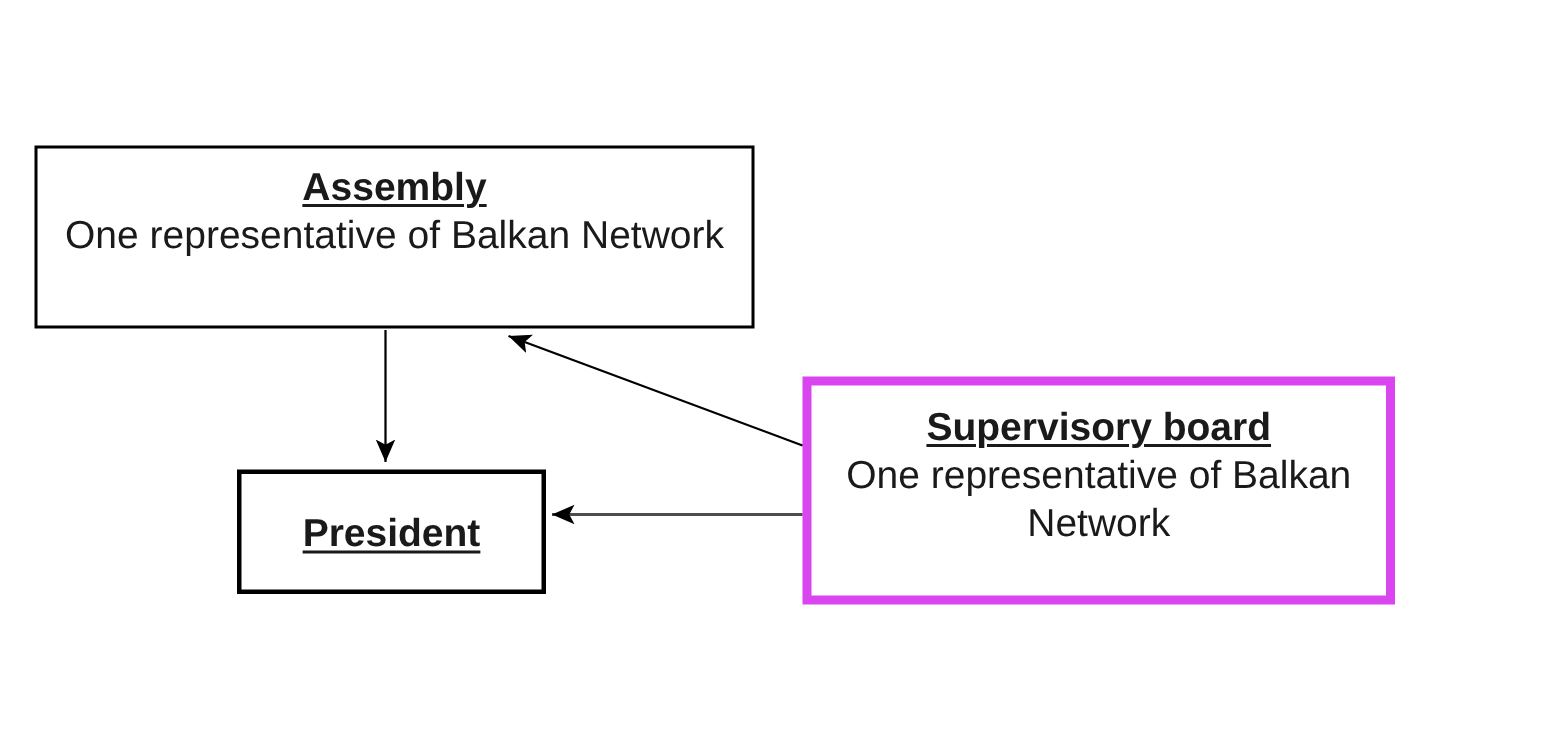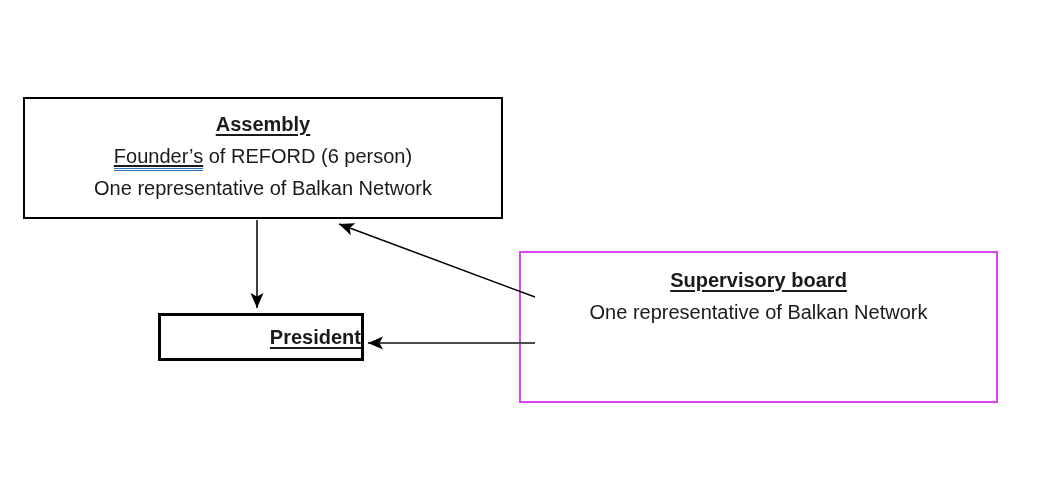--- a/index.html
+++ b/index.html
@@ -14,47 +14,47 @@
     height: 500px;
     background: #ffffff;
     overflow: hidden;
   }
   .node {
     position: absolute;
     box-sizing: border-box;
     background: #ffffff;
     text-align: center;
     color: #1a1a1a;
-    font-size: 20px;
+    font-size: 26px;
     line-height: 32px;
   }
   .node-assembly {
     left: 23px;
     top: 97px;
     width: 480px;
     height: 122px;
     border: 2px solid #000000;
     padding-top: 9px;
   }
   .node-president {
     left: 158px;
     top: 313px;
     width: 206px;
-    height: 48px;
+    height: 83px;
     border: 3px solid #000000;
     display: flex;
     align-items: center;
-    justify-content: flex-end;
+    justify-content: center;
   }
   .node-supervisory {
-    left: 519px;
+    left: 535px;
     top: 251px;
-    width: 479px;
+    width: 395px;
     height: 152px;
-    border: 2px solid #d946ef;
+    border: 6px solid #d946ef;
     padding-top: 11px;
   }
   .node-title {
     font-weight: bold;
     text-decoration: underline;
     text-decoration-thickness: 2px;
     text-underline-offset: 3px;
   }
   .underlined-word {
     text-decoration: underline;
@@ -70,21 +70,20 @@
     pointer-events: none;
   }
 </style>
 </head>
 <body>
 
 <div class="canvas">
 
   <div class="node node-assembly">
     <div class="node-title">Assembly</div>
-    <div><span class="underlined-word">Founder’s</span><span> of REFORD (6 person)</span></div>
     <div>One representative of Balkan Network</div>
   </div>
 
   <div class="node node-president">
     <div class="node-title">President</div>
   </div>
 
   <div class="node node-supervisory">
     <div class="node-title">Supervisory board</div>
     <div>One representative of Balkan Network</div>

